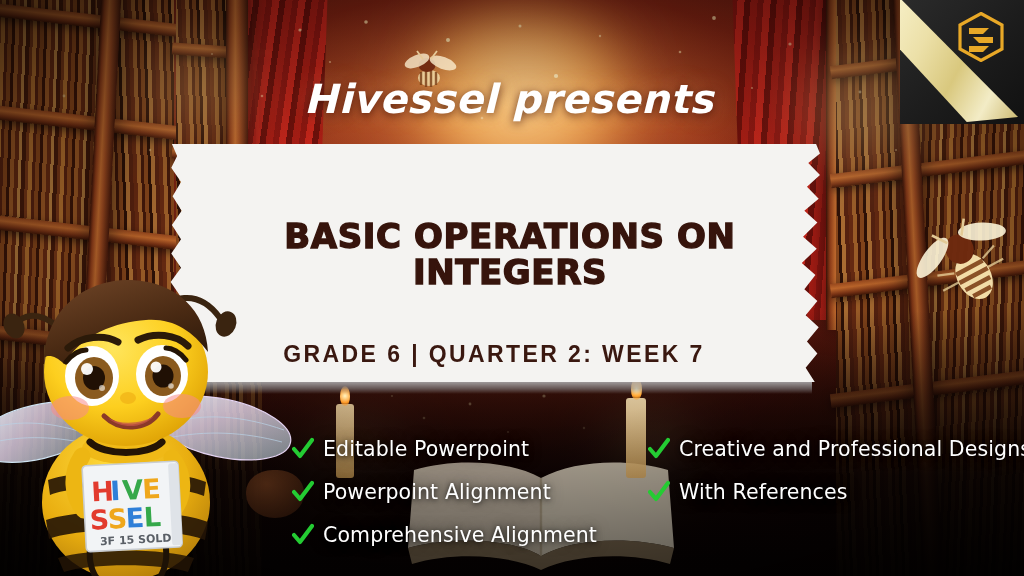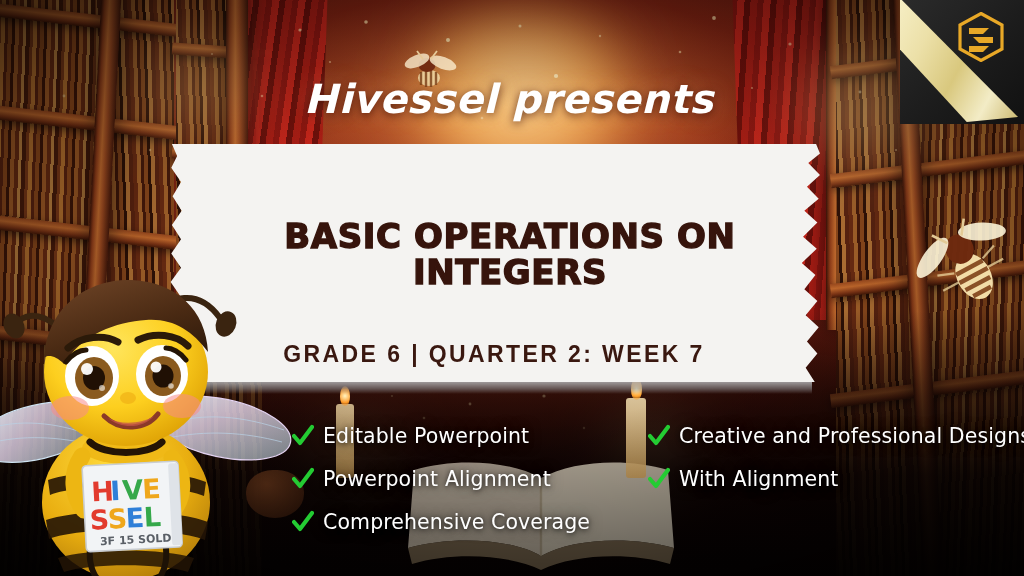--- a/index.html
+++ b/index.html
@@ -182,21 +182,21 @@
   .features {
     position:absolute; left:292px; top:424px;
     width:732px;
     display:flex;
     gap:26px;
   }
   .feat-col { display:flex; flex-direction:column; gap:6px; }
   .feat-col.left  { width:330px; }
   .feat-col.right { width:376px; }
   .feat-row {
-    display:flex; align-items:flex-start; gap:9px;
+    display:flex; align-items:flex-end; gap:9px;
     height:37px;
   }
   .check {
     flex:0 0 auto;
     width:22px; height:24px;
   }
   .feat-label {
     color:#ffffff;
     font-family:"DejaVu Sans", sans-serif;
     font-size:20.5px;
@@ -349,36 +349,36 @@
       <div class="feat-row">
         <svg class="check" viewBox="0 0 22 24">
           <path d="M2 12 L8 19 L20 3" stroke="#24CC33" stroke-width="4.2" fill="none" stroke-linecap="round" stroke-linejoin="round"></path>
         </svg>
         <span class="feat-label">Powerpoint Alignment</span>
       </div>
       <div class="feat-row">
         <svg class="check" viewBox="0 0 22 24">
           <path d="M2 12 L8 19 L20 3" stroke="#24CC33" stroke-width="4.2" fill="none" stroke-linecap="round" stroke-linejoin="round"></path>
         </svg>
-        <span class="feat-label">Comprehensive Coverage</span>
+        <span class="feat-label">Comprehensive Alignment</span>
       </div>
     </div>
 
     <div class="feat-col right">
       <div class="feat-row">
         <svg class="check" viewBox="0 0 22 24">
           <path d="M2 12 L8 19 L20 3" stroke="#24CC33" stroke-width="4.2" fill="none" stroke-linecap="round" stroke-linejoin="round"></path>
         </svg>
         <span class="feat-label">Creative and Professional Designs</span>
       </div>
       <div class="feat-row">
         <svg class="check" viewBox="0 0 22 24">
           <path d="M2 12 L8 19 L20 3" stroke="#24CC33" stroke-width="4.2" fill="none" stroke-linecap="round" stroke-linejoin="round"></path>
         </svg>
-        <span class="feat-label">With Alignment</span>
+        <span class="feat-label">With References</span>
       </div>
     </div>
 
   </div>
 
   <svg class="mascot" viewBox="0 0 306 330">
     <defs>
       <radialGradient id="headG" cx="42%" cy="34%" r="68%">
         <stop offset="0%" stop-color="#ffe55c"></stop>
         <stop offset="58%" stop-color="#fdcf1f"></stop>

